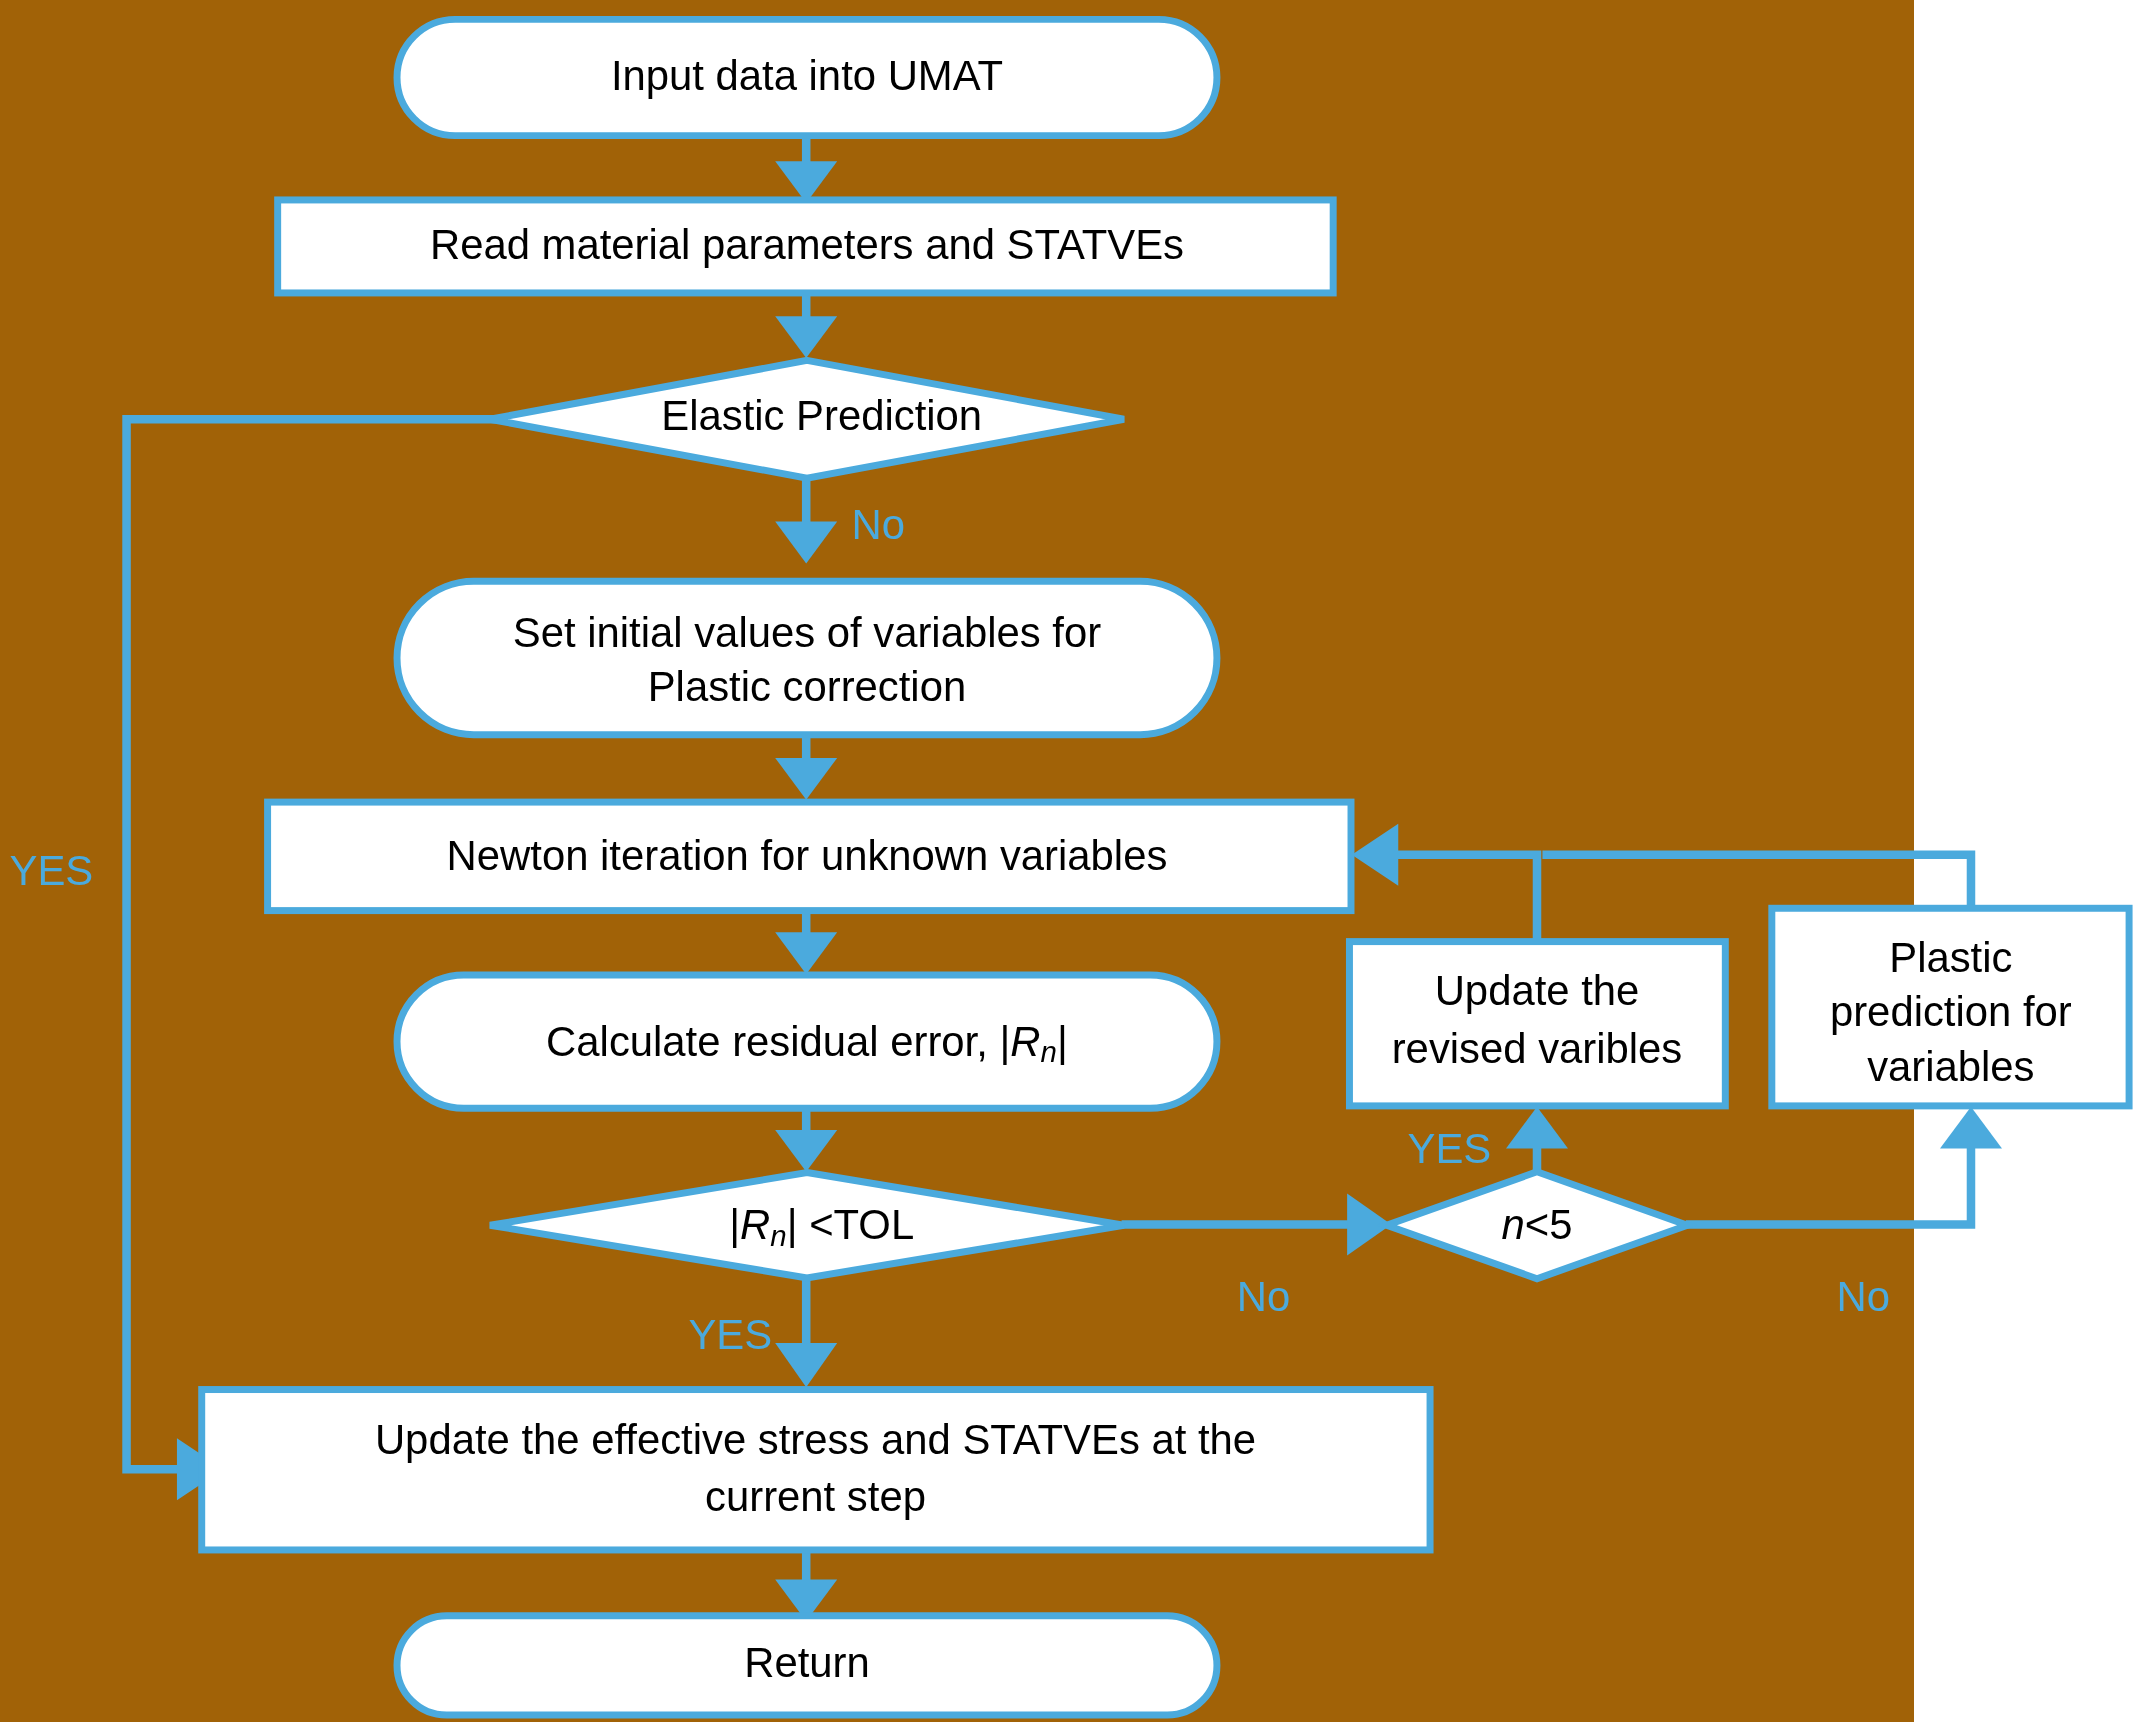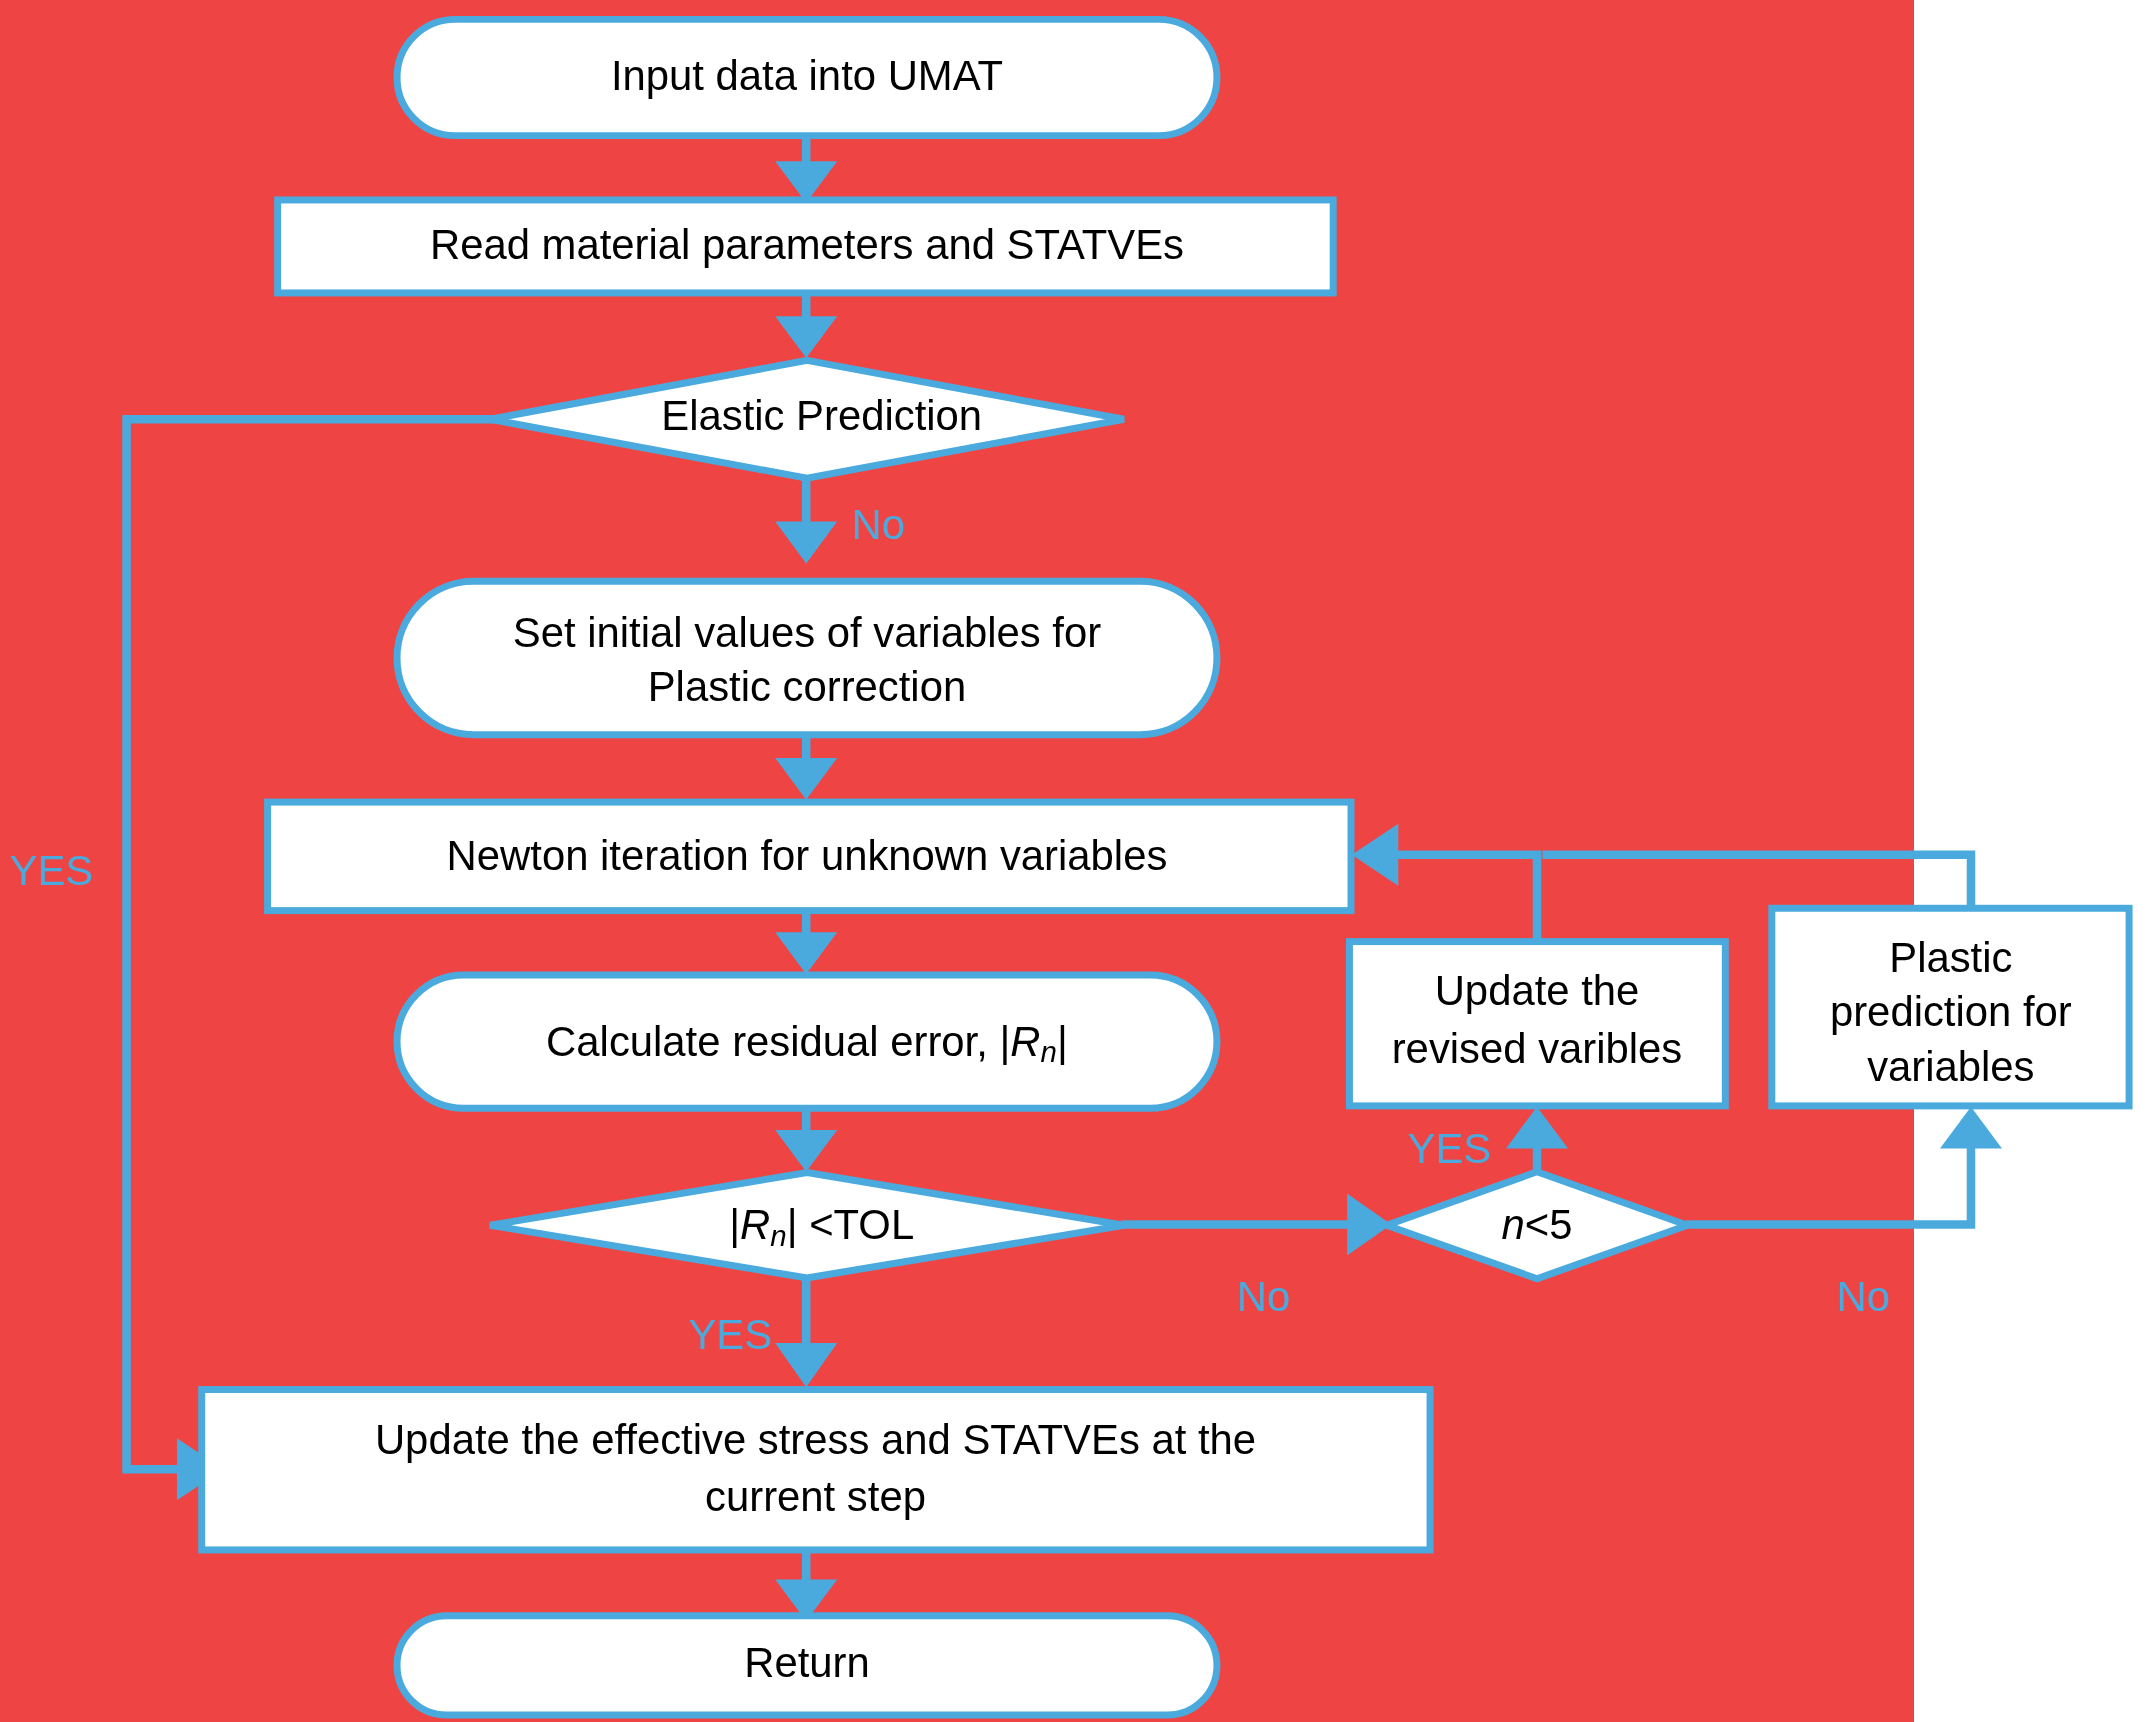--- a/index.html
+++ b/index.html
@@ -4,21 +4,21 @@
 <style>
   html, body {
     margin: 0;
     padding: 0;
     background: #ffffff;
   }
   #flowchart-root {
     position: relative;
     width: 1914px;
     height: 1722px;
-    background: #ef4444;
+    background: #a16207;
     font-family: "Liberation Sans", sans-serif;
   }
   svg.chart-svg {
     position: absolute;
     top: 0;
     left: 0;
     width: 2151px;
     height: 1722px;
     display: block;
   }

